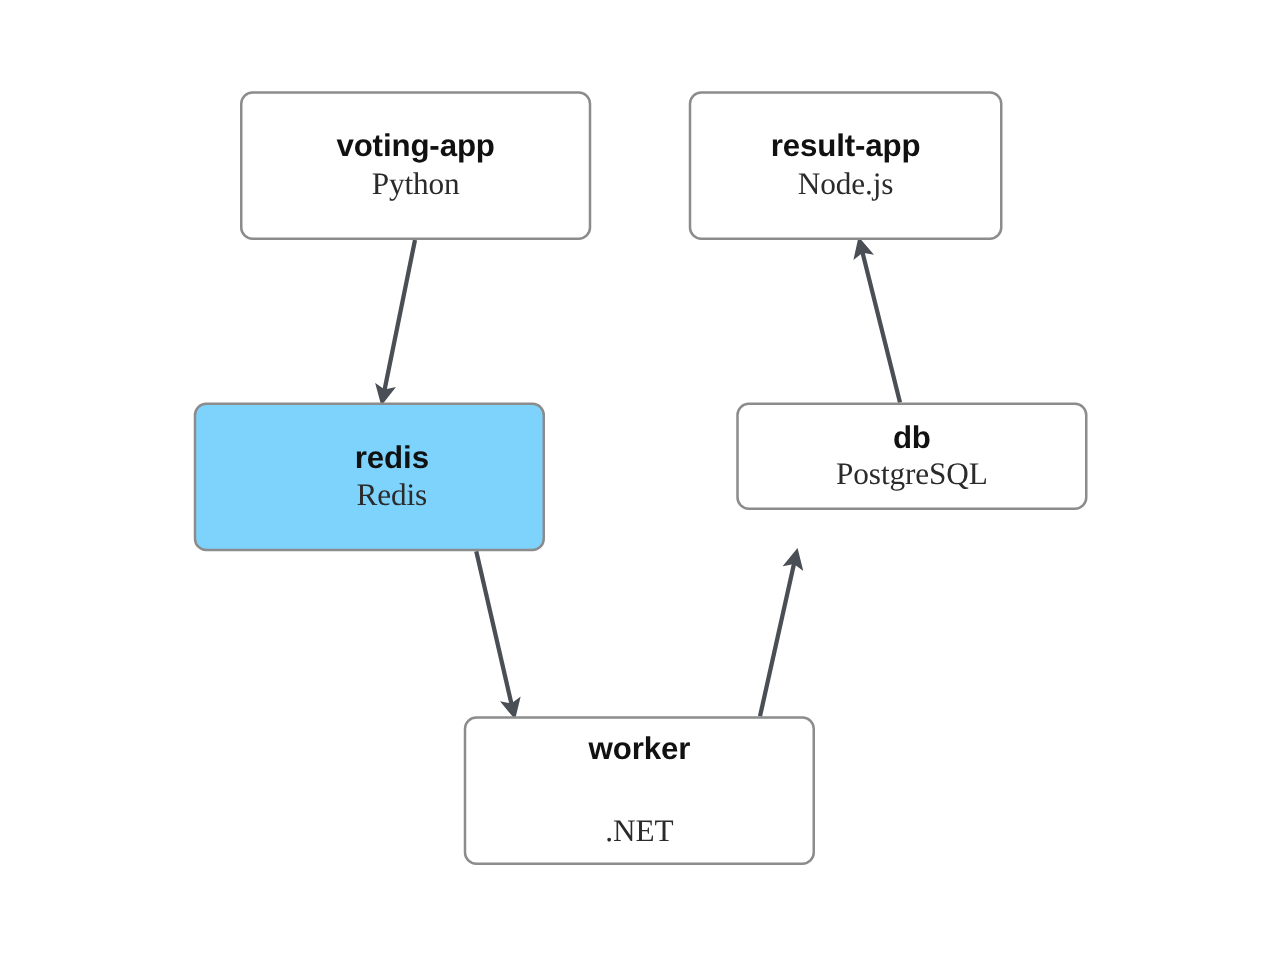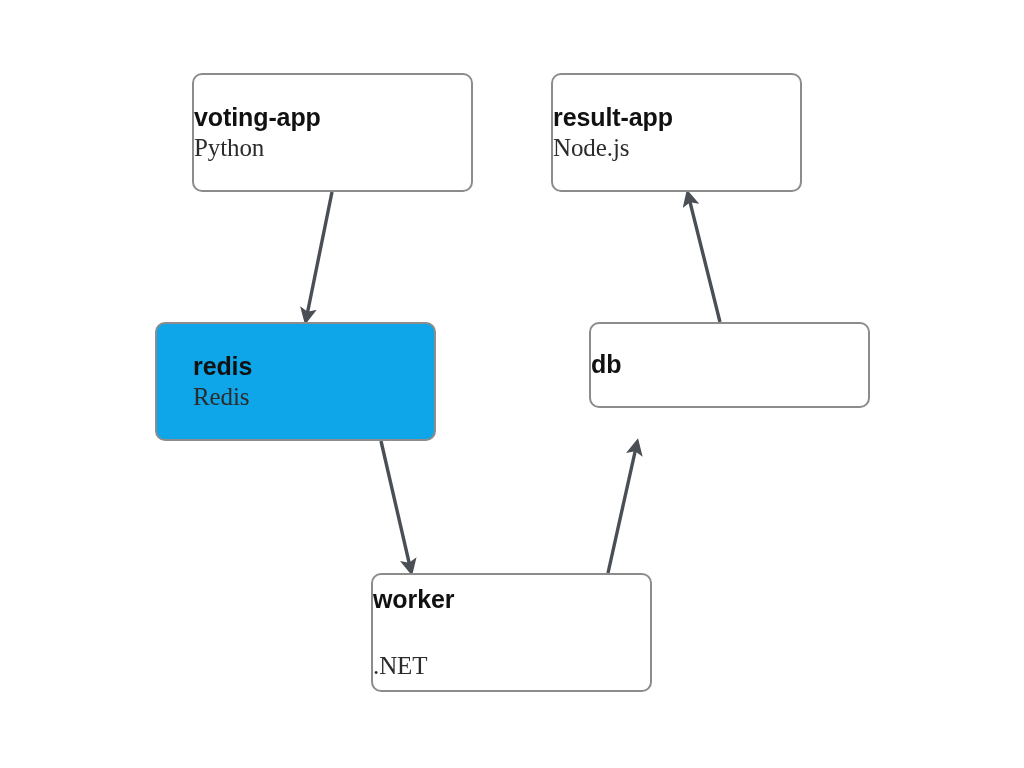--- a/index.html
+++ b/index.html
@@ -29,21 +29,21 @@
     pointer-events: none;
   }
   .node {
     position: absolute;
     box-sizing: border-box;
     background: #ffffff;
     border: 2px solid #8c8c8c;
     border-radius: 10px;
     display: flex;
     flex-direction: column;
-    align-items: flex-start;
+    align-items: center;
     justify-content: center;
     text-align: center;
   }
   .node-title {
     font-size: 25px;
     font-weight: bold;
     color: #111111;
     line-height: 1.18;
     letter-spacing: -0.1px;
   }
@@ -78,27 +78,28 @@
   <div class="node" style="left: 192px; top: 73px; width: 281px; height: 119px; border-color: rgb(140, 140, 140); background: rgb(255, 255, 255);">
     <div class="node-title">voting-app</div>
     <div class="node-subtitle">Python</div>
   </div>
 
   <div class="node" style="left: 551px; top: 73px; width: 251px; height: 119px; border-color: rgb(140, 140, 140); background: rgb(255, 255, 255);">
     <div class="node-title">result-app</div>
     <div class="node-subtitle">Node.js</div>
   </div>
 
-  <div class="node" style="left: 155px; top: 322px; width: 281px; height: 119px; border-color: rgb(140, 140, 140); background: #0ea5e9; padding-left: 36px;">
+  <div class="node" style="left: 155px; top: 322px; width: 281px; height: 119px; border-color: rgb(140, 140, 140); background: #7dd3fc; padding-left: 36px;">
     <div class="node-title">redis</div>
     <div class="node-subtitle">Redis</div>
   </div>
 
   <div class="node" style="left: 589px; top: 322px; width: 281px; height: 86px; border-color: rgb(140, 140, 140); background: rgb(255, 255, 255);">
     <div class="node-title">db</div>
+    <div class="node-subtitle">PostgreSQL</div>
   </div>
 
   <div class="node" style="left: 371px; top: 573px; width: 281px; height: 119px; border-color: rgb(140, 140, 140); background: rgb(255, 255, 255); gap: 36px;">
     <div class="node-title">worker</div>
     <div class="node-subtitle">.NET</div>
   </div>
 
 </div>
 
 </body></html>

